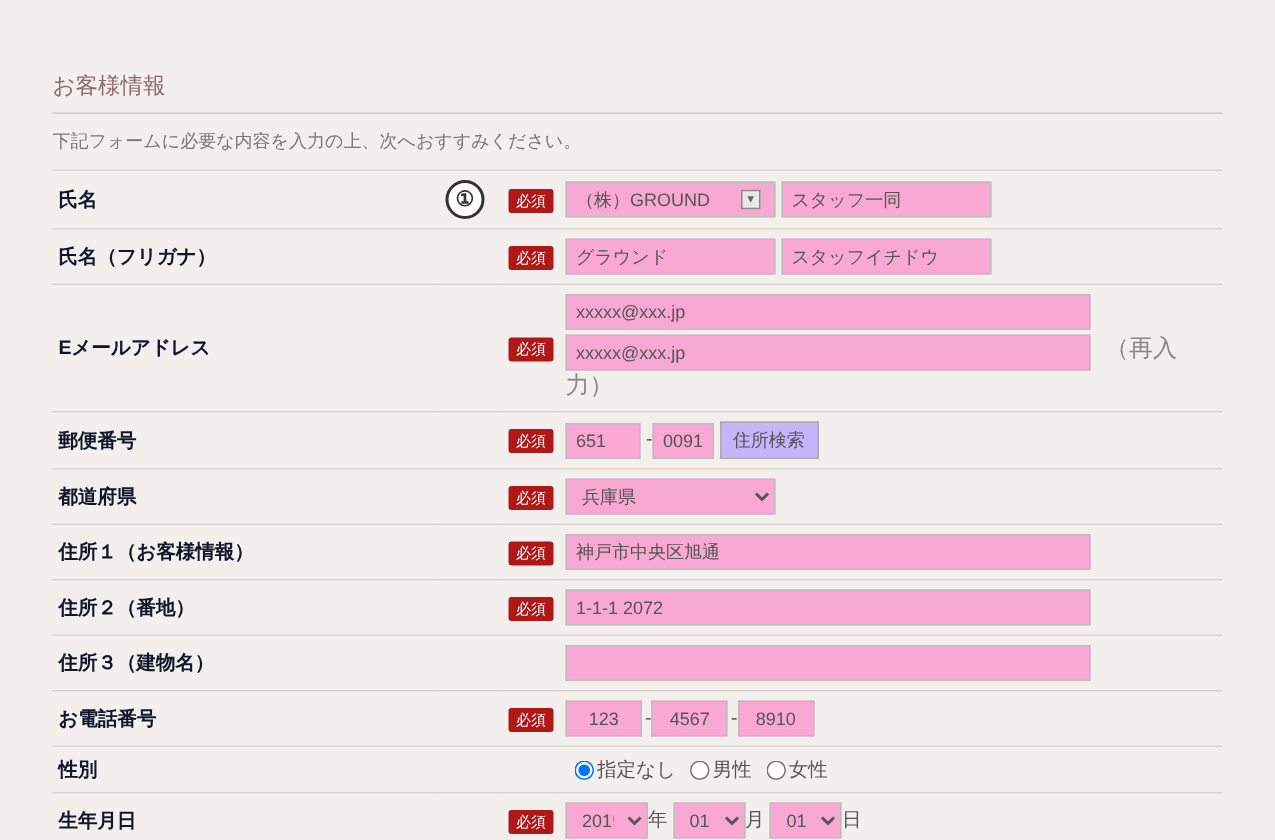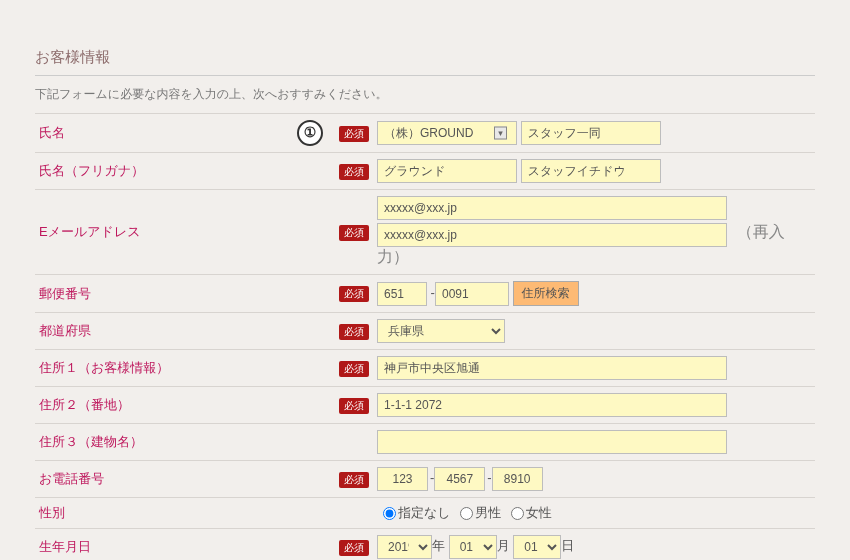--- a/index.html
+++ b/index.html
@@ -33,43 +33,44 @@
     .form-table td {
       padding: 6px 4px;
       border-top: 1px solid #d8d4d0;
       vertical-align: middle;
     }
     .form-table tr:last-child td {
       border-bottom: 1px solid #d8d4d0;
     }
     .label-cell {
       width: 250px;
-      color: #be185d;
+      color: #0f172a;
       padding-left: 8px;
       position: relative;
+      font-weight: bold;
     }
     .badge-cell {
       width: 30px;
       text-align: right;
       padding-right: 4px;
     }
     .required {
       display: inline-block;
       background: #b01818;
       color: #fff;
       font-size: 10px;
       padding: 1px 5px;
       border-radius: 2px;
     }
     .input-cell {
       padding-left: 6px;
     }
     input[type="text"], select {
       border: 1px solid #bdbdbd;
-      background: #fef9c3;
+      background: #f9a8d4;
       font-size: 12px;
       padding: 3px 6px;
       box-sizing: border-box;
       height: 24px;
       color: #555;
       vertical-align: middle;
     }
     .w-full {
       width: 350px;
     }
@@ -105,35 +106,35 @@
       text-align: center;
       line-height: 20px;
       font-weight: bold;
       color: #333;
       margin-right: 8px;
       vertical-align: middle;
       background: #fff;
     }
     .btn {
       border: 1px solid #aaa;
-      background: #fdba74;
+      background: #c4b5fd;
       padding: 3px 8px;
       font-size: 12px;
       color: #555;
       vertical-align: middle;
       cursor: pointer;
     }
     .hint {
       color: #888;
       font-size: 16px;
       margin-left: 6px;
     }
     .postal-1 { width: 50px; }
-    .postal-2 { width: 74px; }
-    .pref { width: 128px; }
+    .postal-2 { width: 41px; }
+    .pref { width: 140px; }
     .tel { width: 51px; text-align: center; }
     .date-sel { width: 55px; }
     .gap { margin-right: 2px; }
     input[type="radio"] { vertical-align: middle; margin: 0 2px 0 6px; }
     .radio-label { vertical-align: middle; }
     .name-wrap { position: relative; display: inline-block; }
   </style>
 </head>
 <body>
 

